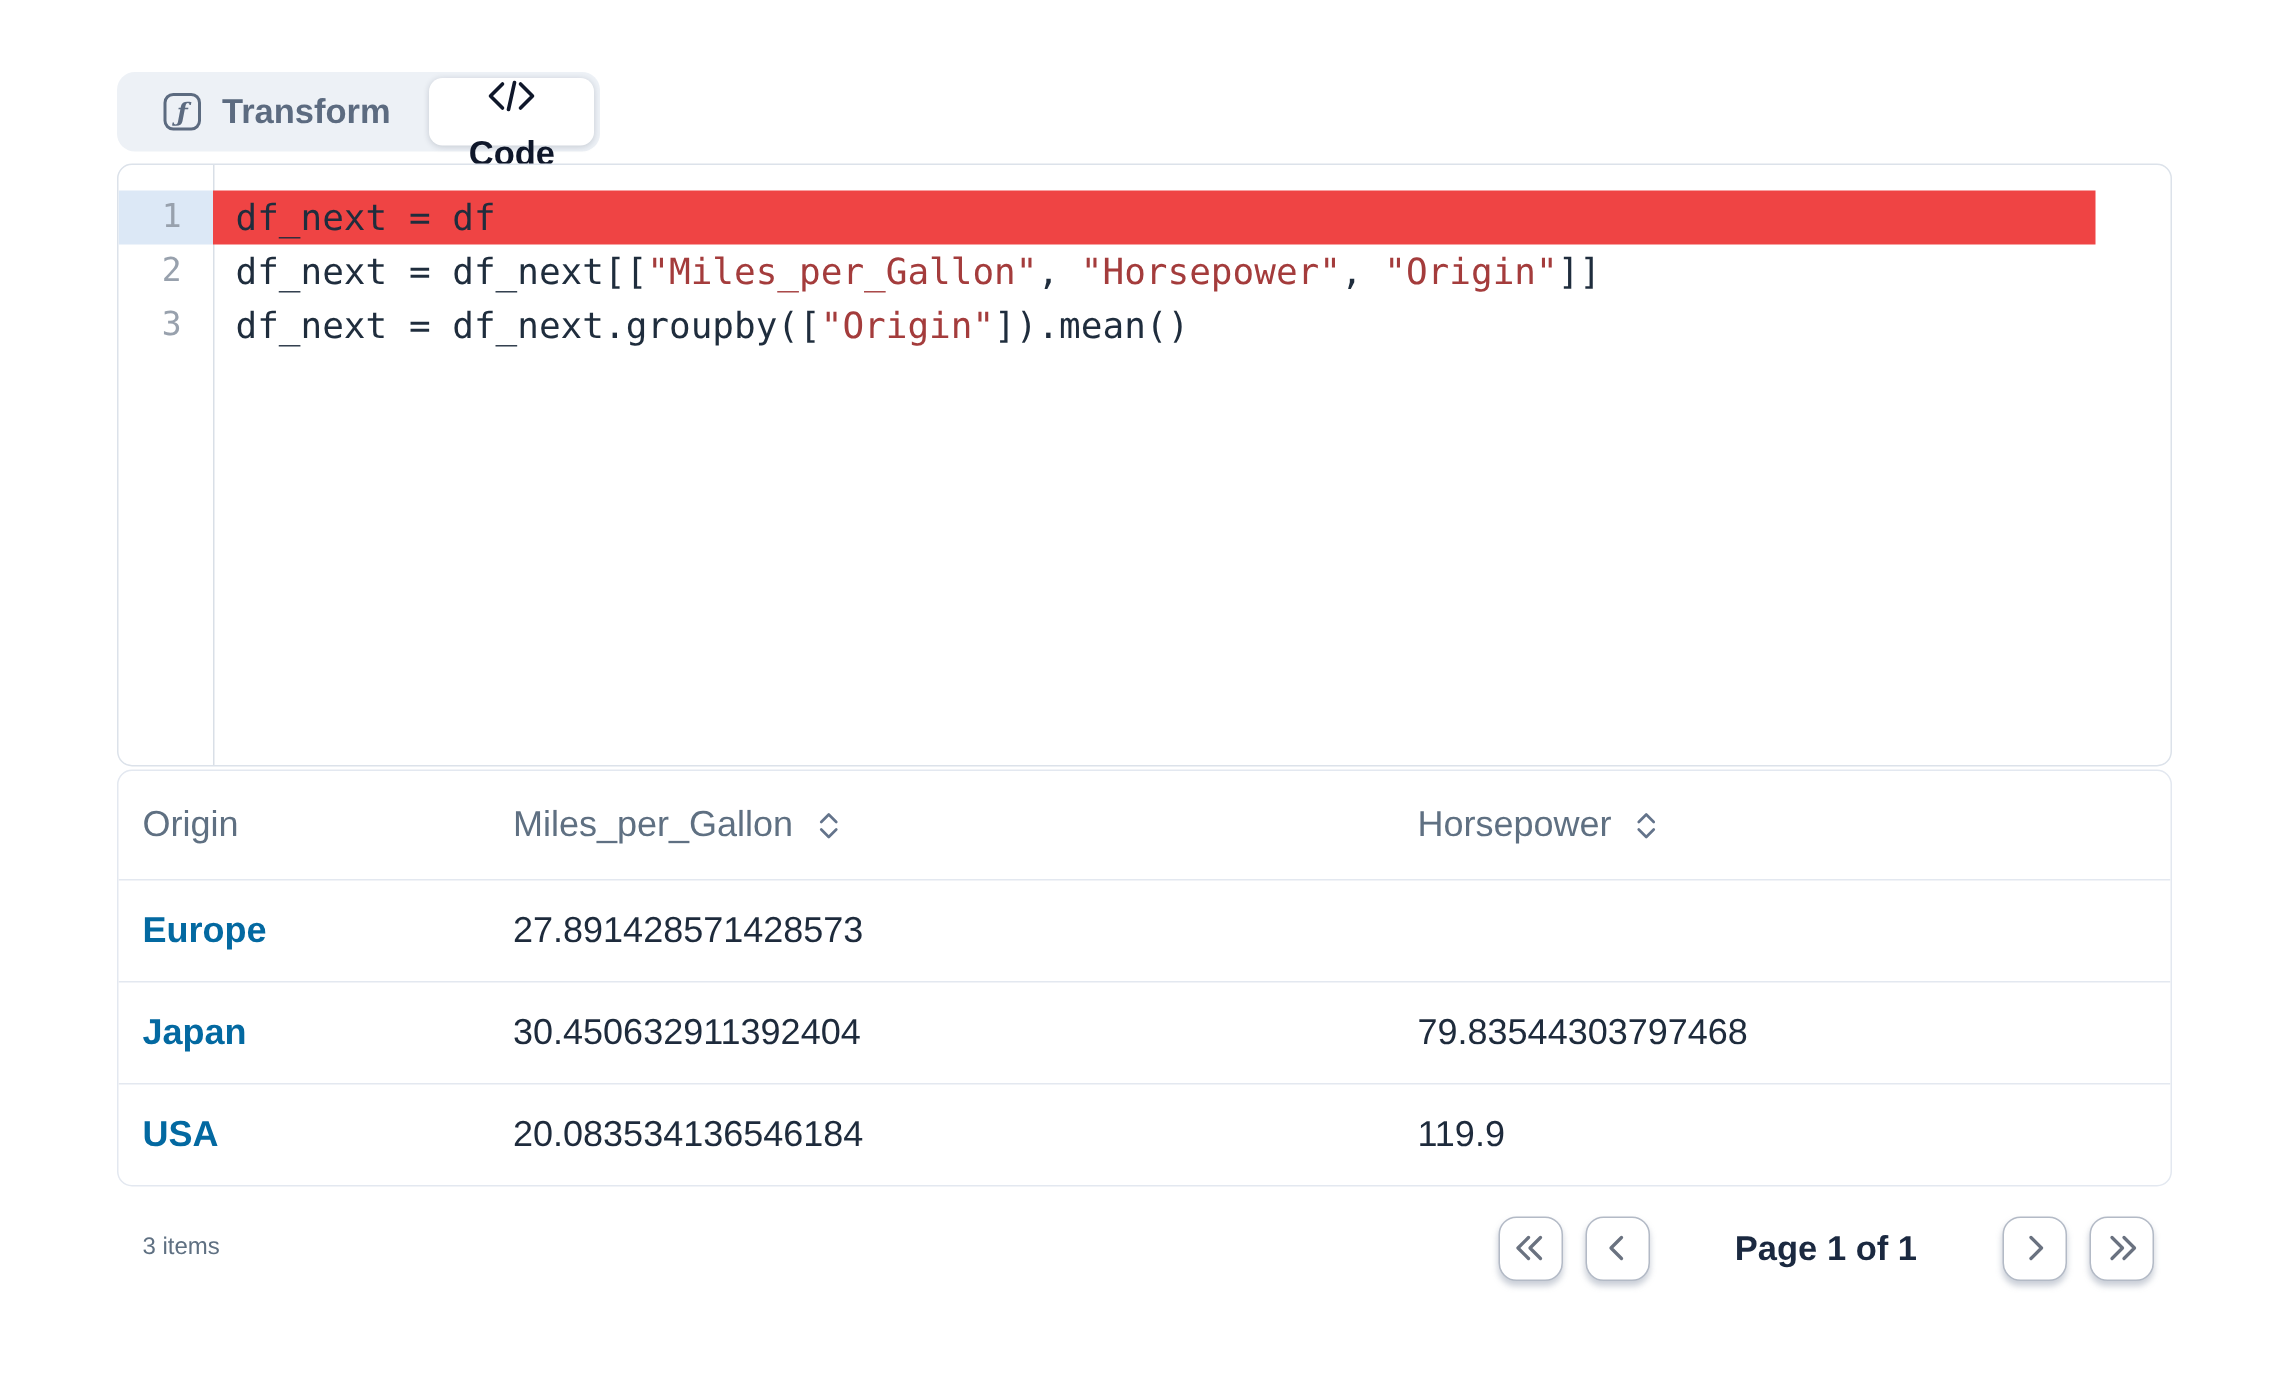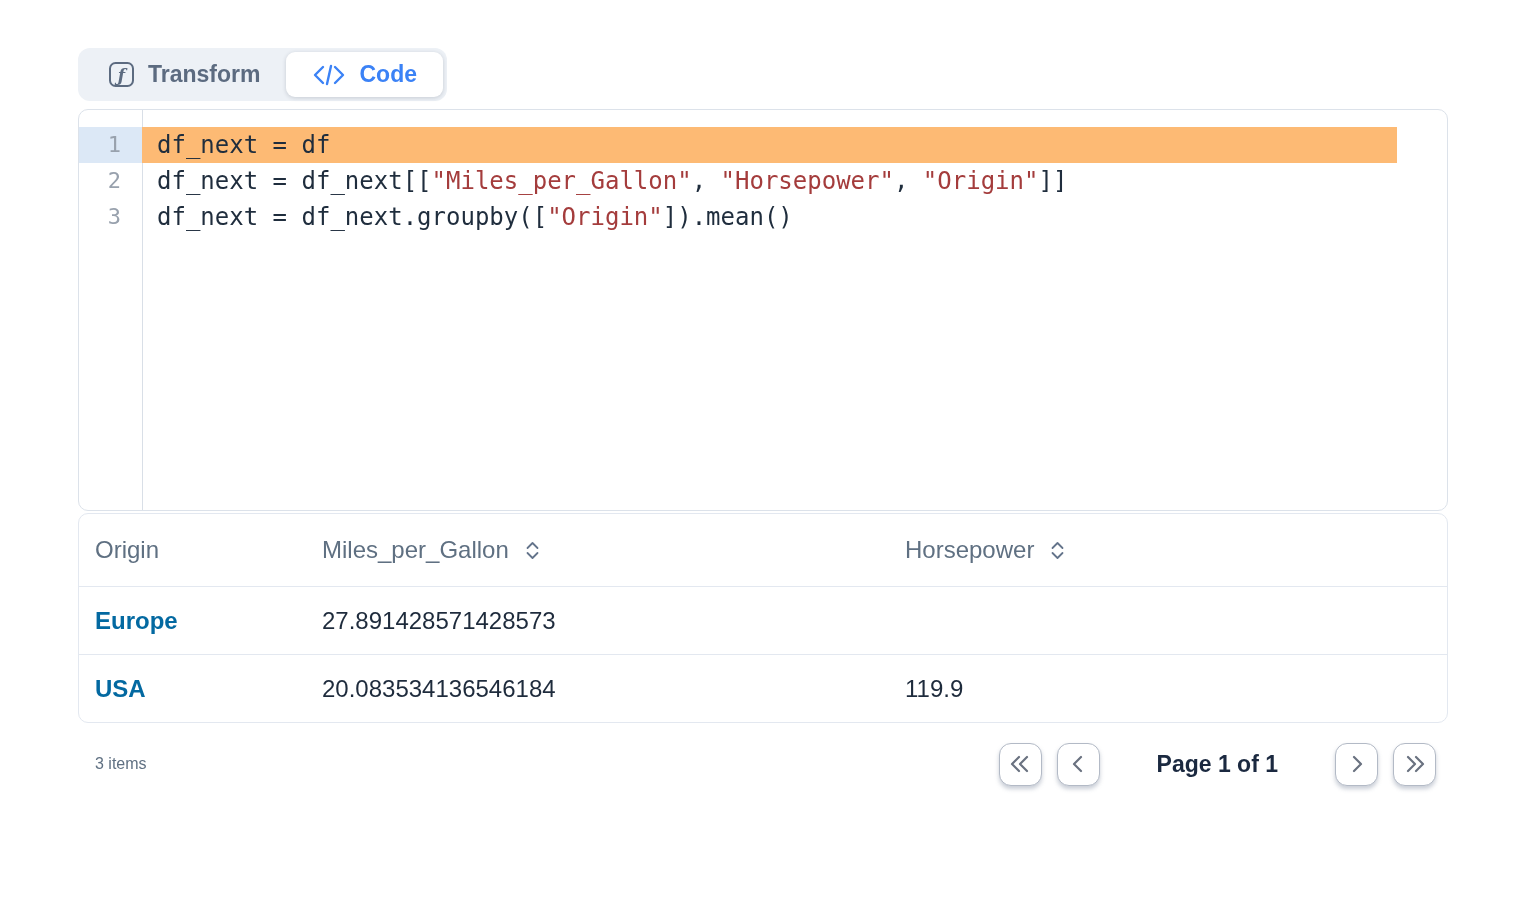--- a/index.html
+++ b/index.html
@@ -4,38 +4,38 @@
 <style>
   html,body{margin:0;padding:0;background:#ffffff;}
   body{width:1516px;height:918px;position:relative;font-family:"Liberation Sans",sans-serif;color:#1e2b3c;}
   .app{position:absolute;left:78px;top:48px;width:1370px;}
 
   
   .tabbar{display:inline-flex;align-items:center;background:#edf1f6;border-radius:12px;padding:4px;height:53px;box-sizing:border-box;}
   .tab{display:flex;align-items:center;gap:13px;padding:0 26px;height:45px;border-radius:9px;
        font-size:23px;font-weight:600;color:#5c6b80;cursor:pointer;user-select:none;}
   .tab svg{display:block;}
-  .tab.active{background:#ffffff;color:#3b82f6;box-shadow:0 1px 4px rgba(22,34,58,0.18);}
+  .tab.active{background:#ffffff;color:#0f172a;box-shadow:0 1px 4px rgba(22,34,58,0.18);flex-direction:column;}
 
   
   .code-panel{position:relative;margin-top:8px;height:402px;box-sizing:border-box;
       border:1px solid #dce2ea;border-radius:10px;overflow:hidden;padding-top:17px;
       font-family:"DejaVu Sans Mono",monospace;font-size:24px;line-height:36px;background:#fff;}
   .gutter-rule{position:absolute;left:63px;top:0;bottom:0;width:1px;background:#d9dfe7;}
   .cl{display:flex;position:relative;}
   .gut{flex:0 0 63px;width:63px;box-sizing:border-box;text-align:right;padding-right:21px;
        color:#98a1ad;font-size:22px;}
   .ct{flex:1;padding-left:15px;white-space:pre;margin-right:50px;color:#1f2d3d;}
   .cl.active .gut{background:#dce8f6;}
-  .cl.active .ct{background:#fdba74;}
+  .cl.active .ct{background:#ef4444;}
   .tk.str{color:#a43c3c;}
 
   
   .dtable{margin-top:2px;border:1px solid #e3e8f0;border-radius:10px;overflow:hidden;background:#fff;}
-  .trow{display:grid;grid-template-columns:243px 583px 1fr;align-items:center;height:67px;border-top:1px solid #e3e8f0;}
+  .trow{display:grid;grid-template-columns:243px 583px 1fr;align-items:center;height:67px;border-top:1px solid #e3e8f0;gap:20px;}
   .trow.head{height:72px;border-top:none;color:#5f7082;font-size:24px;}
   .cell{font-size:24px;}
   .cell.first{padding-left:16px;}
   .rowlabel{font-weight:700;color:#0369a1;}
   .hcell{display:flex;align-items:center;gap:15px;}
   .sorticon svg{display:block;}
 
   
   .footer{display:flex;align-items:center;justify-content:space-between;height:62px;margin-top:10px;padding:0 12px 0 17px;}
   .items{color:#5f7082;font-size:16px;}
@@ -119,20 +119,25 @@
           </svg>
         </span>
       </div>
     </div>
 
     <div class="trow">
       <div class="cell first rowlabel">Europe</div>
       <div class="cell">27.891428571428573</div>
     </div>
 
+    <div class="trow">
+      <div class="cell first rowlabel">Japan</div>
+      <div class="cell">30.450632911392404</div>
+      <div class="cell">79.83544303797468</div>
+    </div>
 
     <div class="trow">
       <div class="cell first rowlabel">USA</div>
       <div class="cell">20.083534136546184</div>
       <div class="cell">119.9</div>
     </div>
   </div>
 
   
   <div class="footer">

